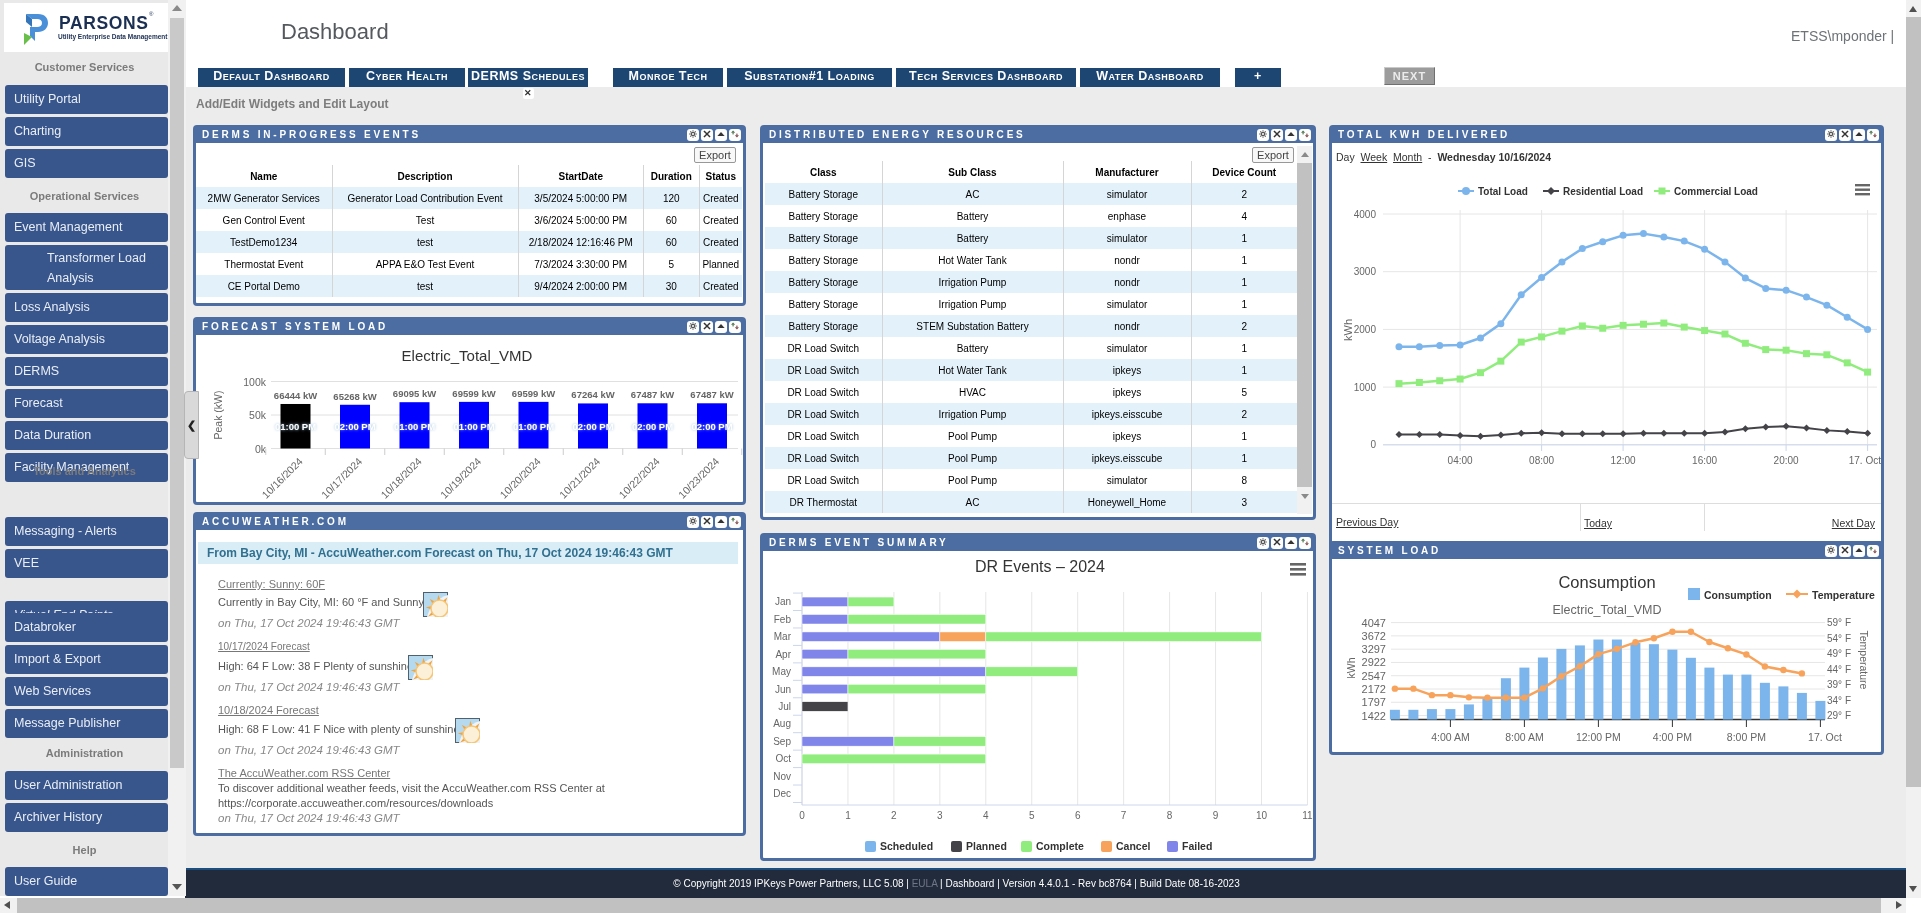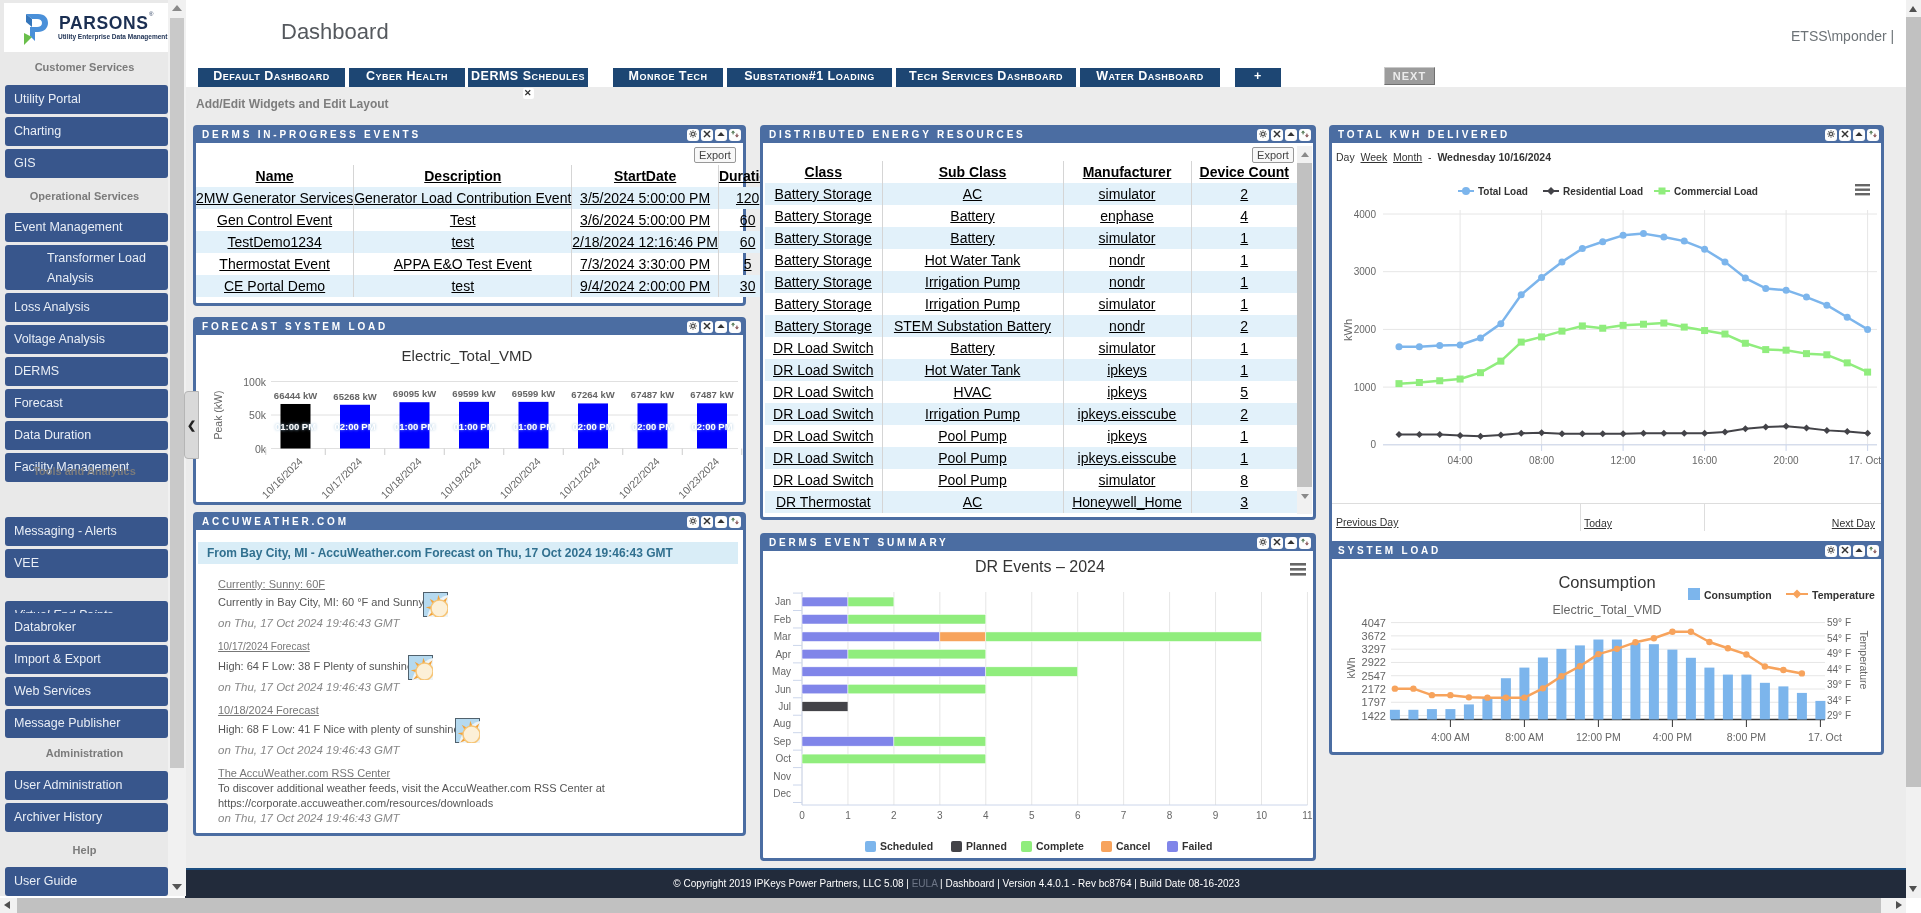--- a/index.html
+++ b/index.html
@@ -30,21 +30,21 @@
 #addedit { position:absolute; left:196px; top:97px; font-size:12px; font-weight:bold; color:#7d7d7d; }
 
 
 .widget { position:absolute; background:#fff; border:3px solid #4b6da2; border-radius:4px; }
 .whead { position:absolute; left:0; top:0; right:0; height:15px; background:#4b6da2; color:#fff; font-size:10px; font-weight:bold; letter-spacing:2.8px; padding-left:6px; line-height:14px; }
 .wicons { position:absolute; top:1px; right:2px; }
 .ic { display:inline-block; width:12px; height:12px; background:#fdfdfd; border-radius:3px; margin-left:2px; font-size:9px; line-height:12px; text-align:center; color:#333; vertical-align:top; }
 .exportbtn { position:absolute; font-size:11px; color:#444; background:#f8f8f8; border:1px solid #989898; border-radius:2px; text-align:center; }
 
 
-table.grid { border-collapse:collapse; font-size:14px; color:#000;text-decoration:underline; }
+table.grid { border-collapse:collapse; font-size:10px; color:#000; }
 table.grid th { font-weight:bold; }
 table.grid td, table.grid th { text-align:center; padding:0; height:22px; border-right:1px solid #d5d5d5; white-space:nowrap; }
 table.grid td:last-child, table.grid th:last-child { border-right:none; }
 table.grid tr.alt td { background:#e2f1fa; }
 
 
 #footer { position:absolute; left:185px; top:868px; width:1721px; height:30px; background:#222b3b; border-top:2px solid #1c4e80; color:#fff; font-size:10px; text-align:center; line-height:27px; padding-right:178px; }
 #footer .dim { color:#6e7687; }
 </style>
 </head>

